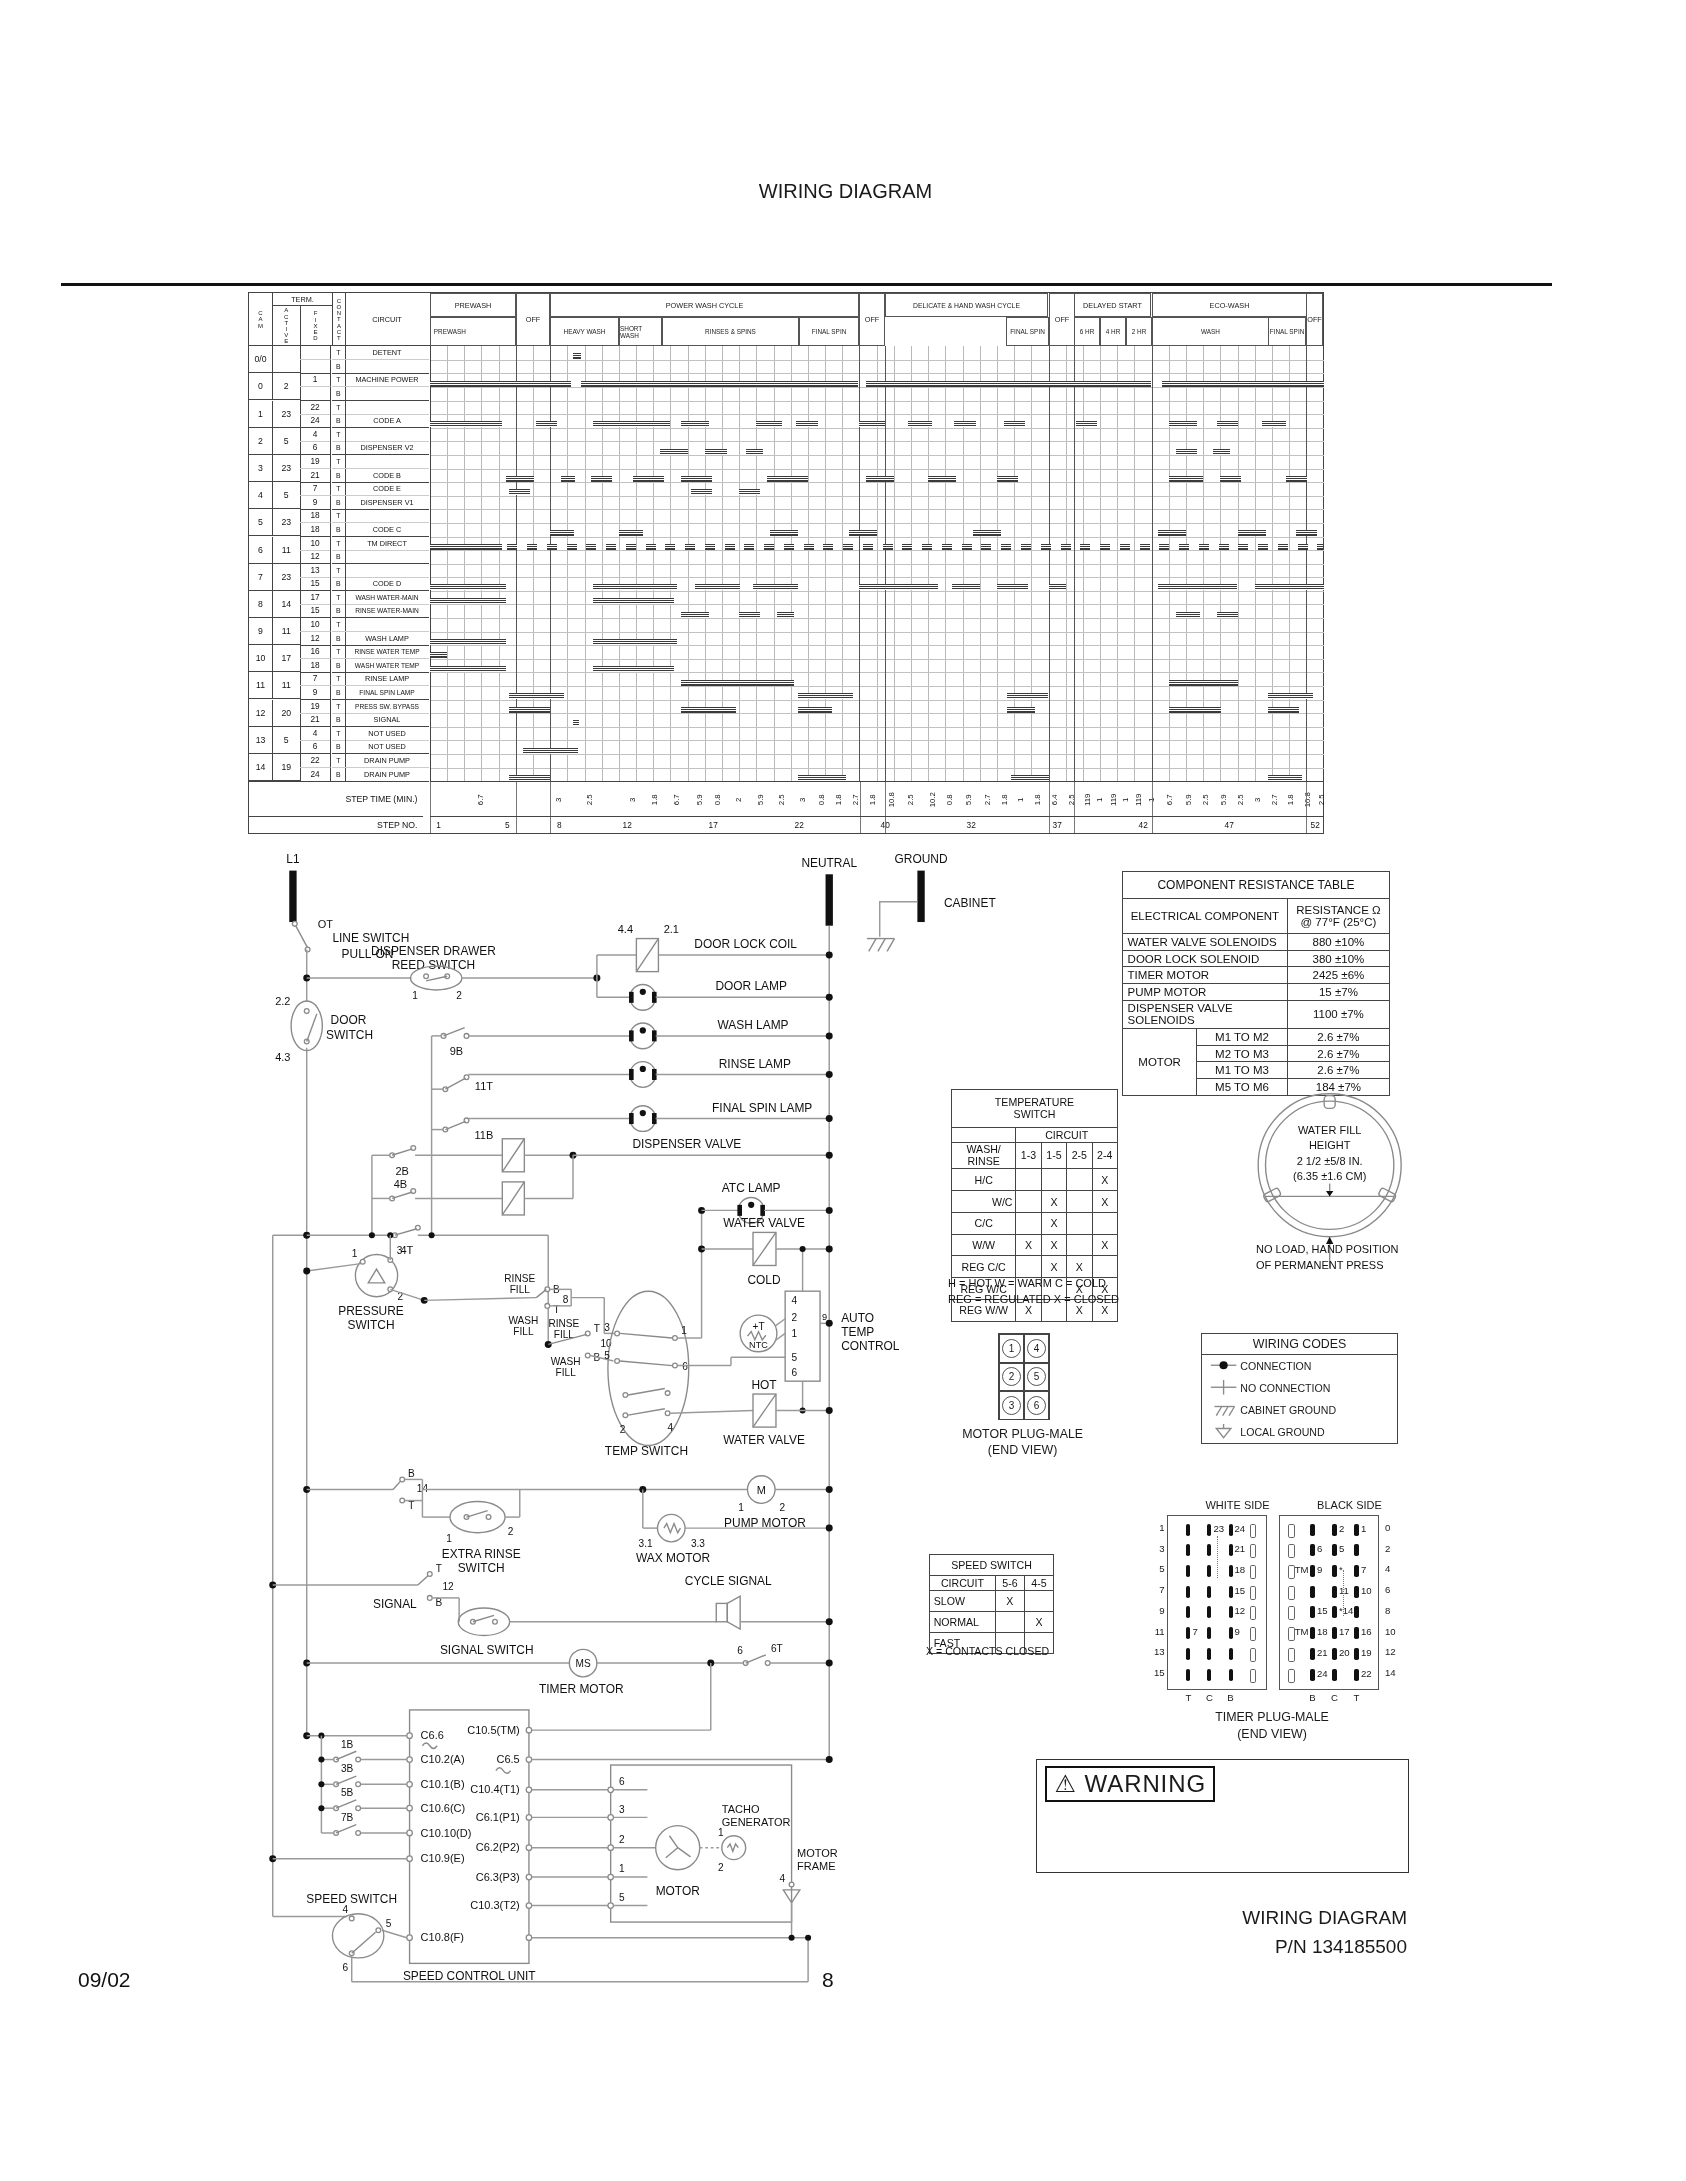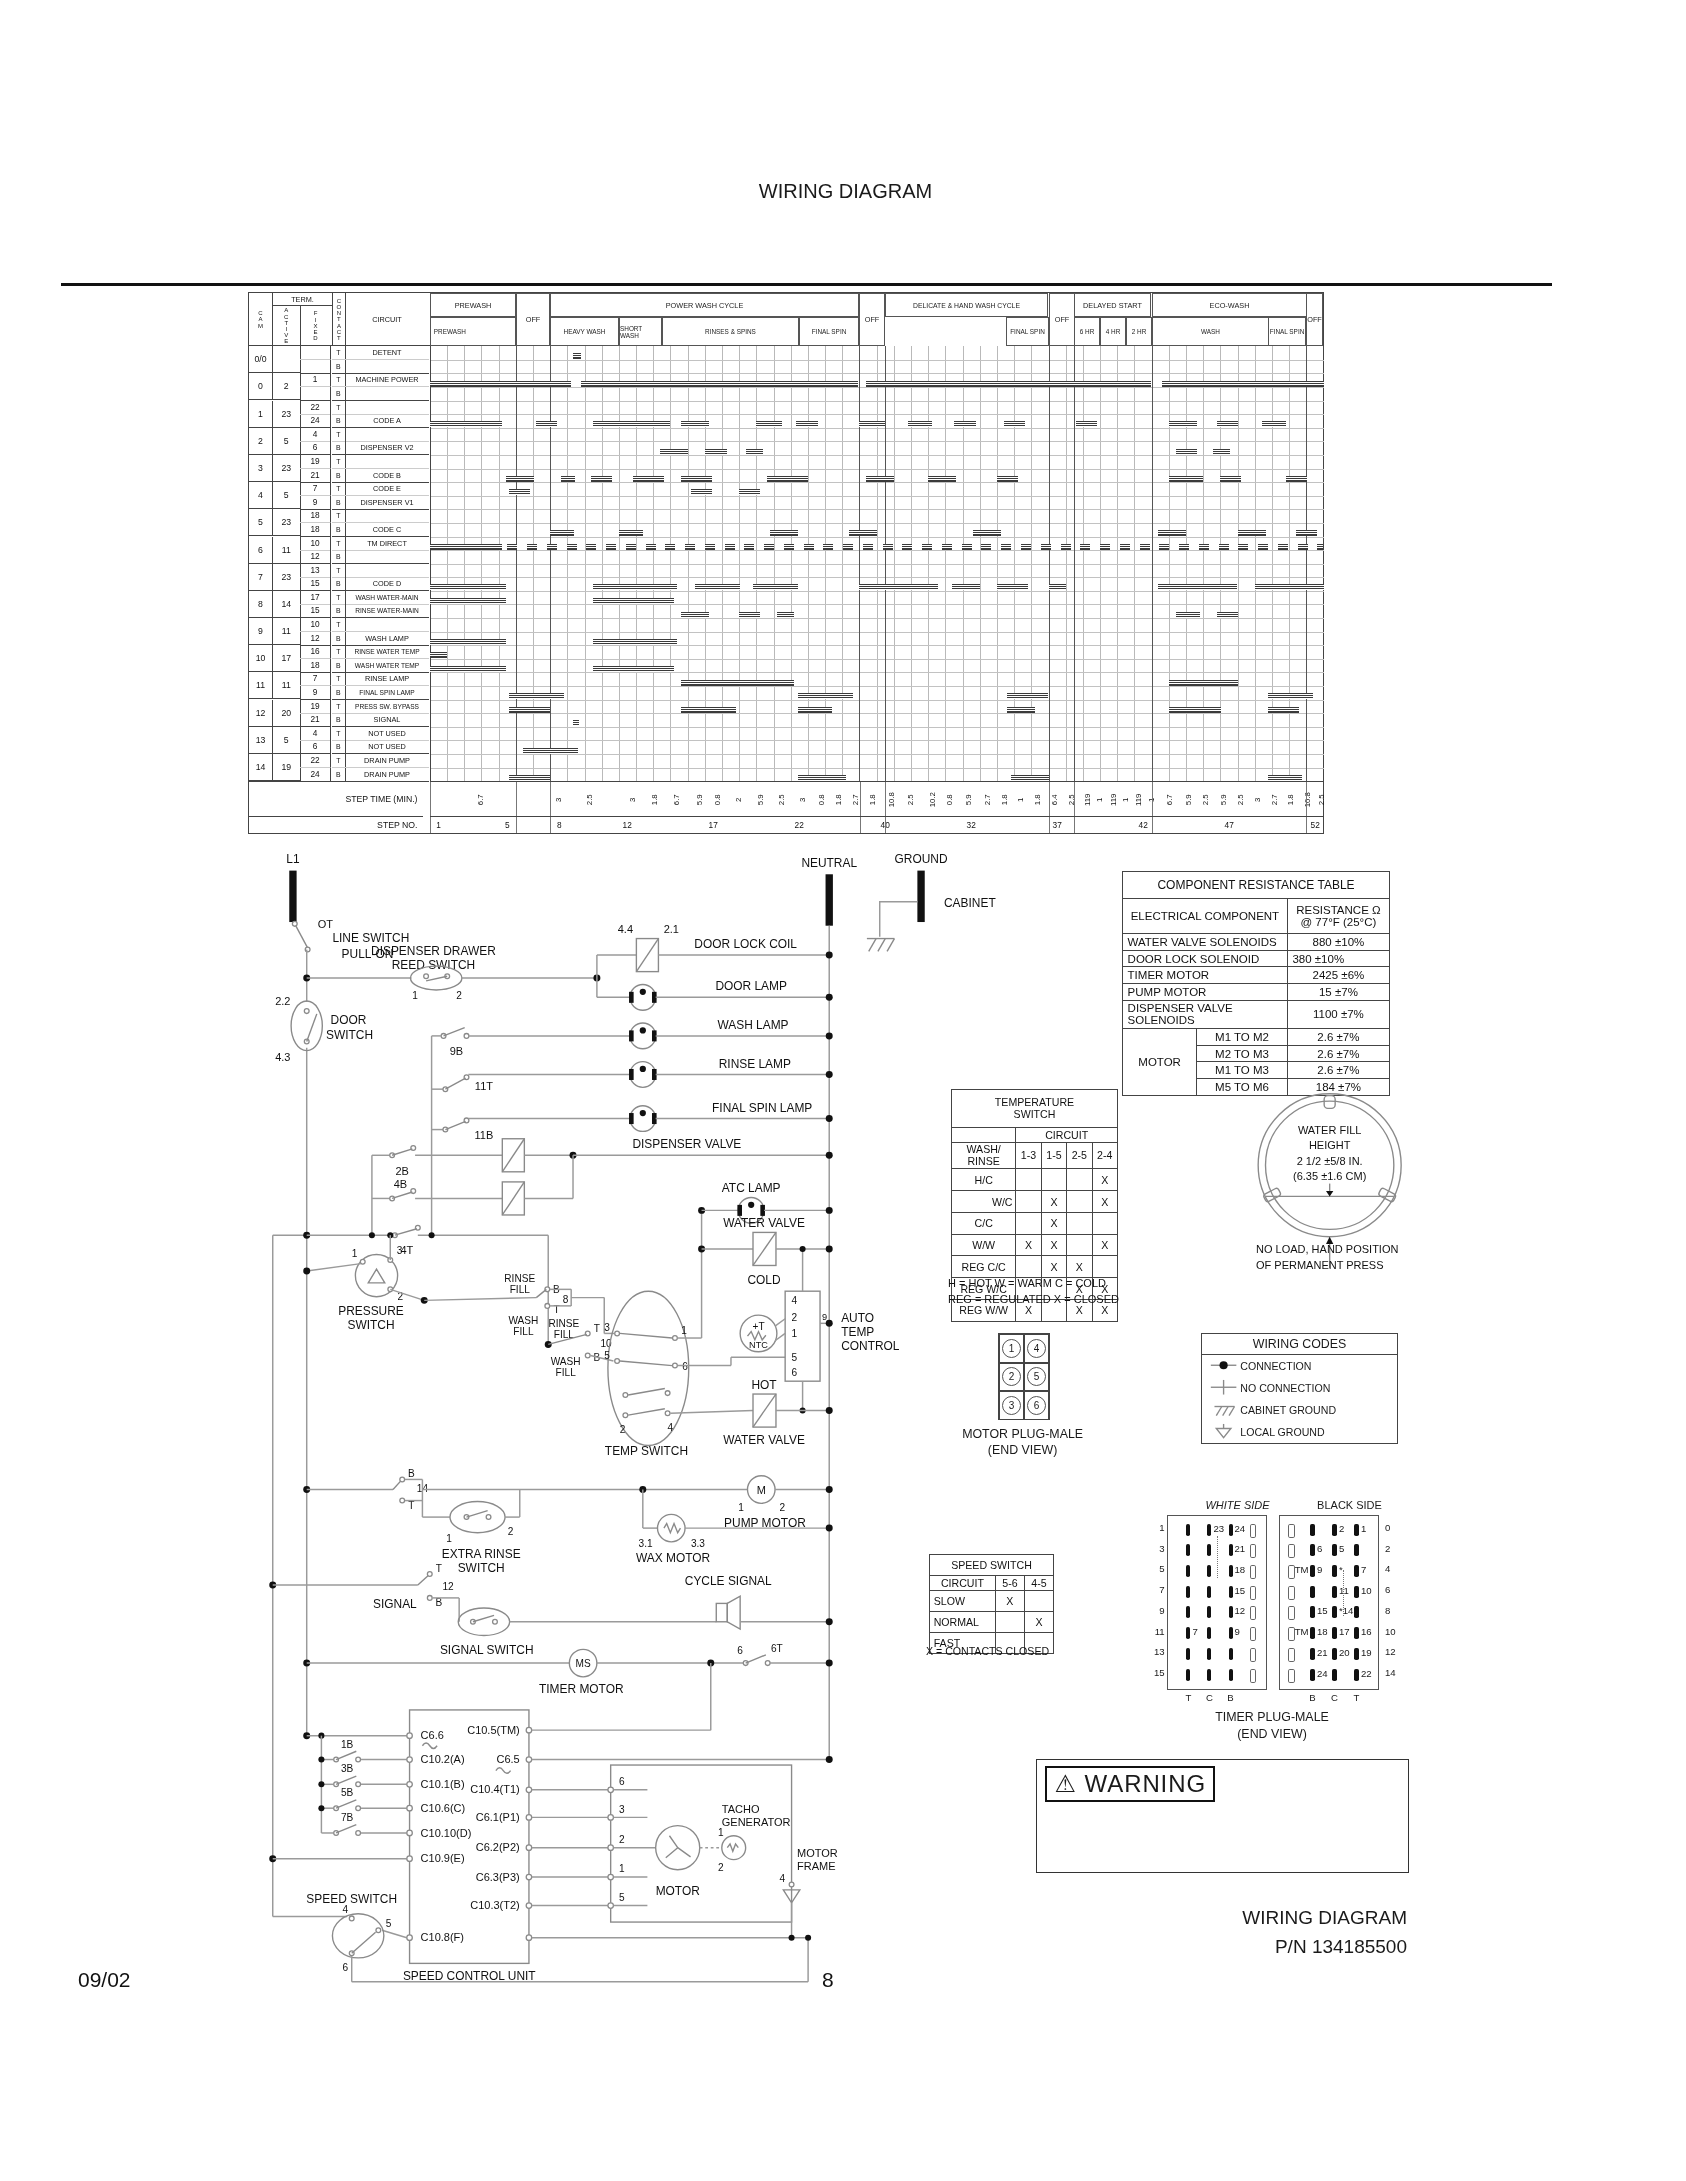--- a/index.html
+++ b/index.html
@@ -1093,21 +1093,21 @@
             <div>RESISTANCE  Ω</div>
             <div>@ 77°F (25°C)</div>
           </td>
         </tr>
         <tr>
           <td colspan="2">WATER VALVE SOLENOIDS</td>
           <td style="text-align: center; width: 92px;">880 ±10%</td>
         </tr>
         <tr>
           <td colspan="2">DOOR LOCK SOLENOID</td>
-          <td style="width: 92px;">380 ±10%</td>
+          <td style="text-align: center; width: 92px;">380 ±10%</td>
         </tr>
         <tr>
           <td colspan="2">TIMER MOTOR</td>
           <td style="text-align: center; width: 92px;">2425 ±6%</td>
         </tr>
         <tr>
           <td colspan="2">PUMP MOTOR</td>
           <td style="text-align: center; width: 92px;">15 ±7%</td>
         </tr>
         <tr>
@@ -1286,21 +1286,21 @@
     <div class="item">
       <svg width="31" height="16.5" viewBox="0 0 34 18">
           <line class="c" x1="16" y1="1" x2="16" y2="6"></line>
           <path class="c" d="M8,6 L24,6 L16,16 Z"></path>
         </svg>
       <span>LOCAL GROUND</span>
     </div>
   </div>
 
   <div id="tplug">
-      <div class="plbl" style="left: 48px; top: 1.8px; width: 101px; height: 13px; text-align: center; font-size: 11px; font-style: italic;">WHITE SIDE</div>
+      <div class="plbl" style="left: 48px; top: 1.8px; width: 101px; height: 13px; text-align: center; font-size: 11px;">WHITE SIDE</div>
       <div class="plbl" style="left: 160px; top: 1.8px; width: 101px; height: 13px; text-align: center; font-size: 11px;">BLACK SIDE</div>
       <div class="plugbox" style="left: 27.5px; top: 18.4px; width: 98px; height: 173px;">
         <div class="pin" style="left: 18.4px; top: 7.3px;"></div>
         <div class="pin" style="left: 39px; top: 7.3px;"></div>
         <div class="plbl" style="left: 46px; top: 6.4px;">23</div>
         <div class="pin" style="left: 61px; top: 7.3px;"></div>
         <div class="plbl" style="left: 67px; top: 6.4px;">24</div>
         <div class="pinh" style="left: 82px; top: 7.3px;"></div>
         <div class="pin" style="left: 18.4px; top: 28px;"></div>
         <div class="pin" style="left: 39px; top: 28px;"></div>

